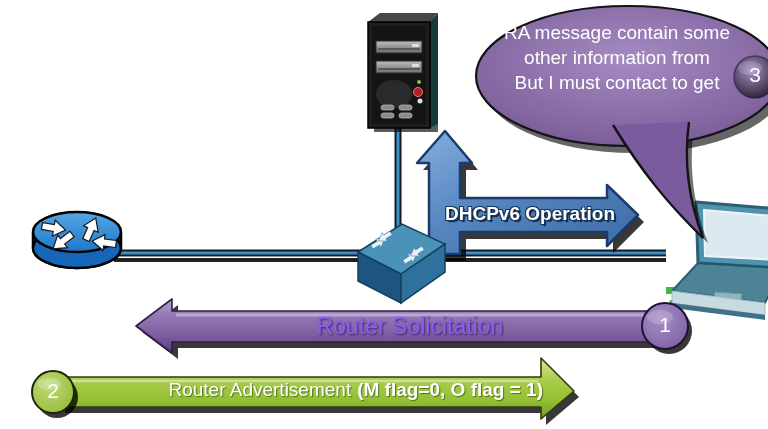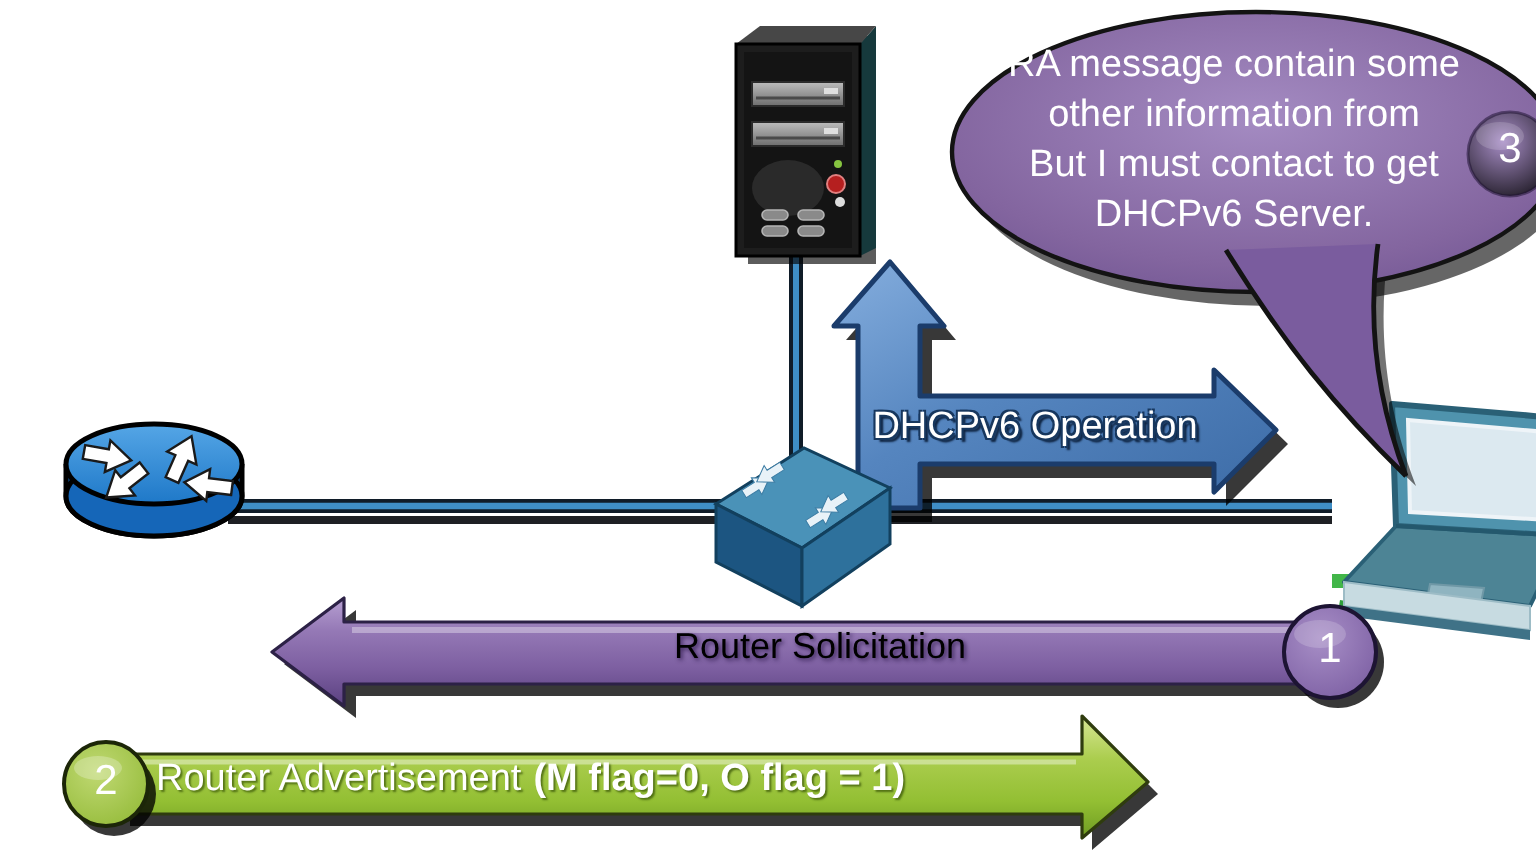--- a/index.html
+++ b/index.html
@@ -9,30 +9,30 @@
     margin-left:20px;
   }
   .scene svg.layer{position:absolute;left:0;top:0;z-index:1;}
   .txt{position:absolute;z-index:3;color:#ffffff;}
   .bubble-text{
     left:458px;top:20px;width:278px;text-align:center;
     font-size:19px;line-height:25px;color:#fff;
   }
   .bubble-text .bubble-line{white-space:pre;}
   .lbl-dhcp{
-    left:400px;top:203px;width:195px;text-align:center;
-    font-size:19px;font-weight:normal;color:#fff;
+    left:400px;top:203px;width:195px;text-align:right;
+    font-size:19px;font-weight:bold;color:#fff;
     text-shadow:-1px -1px 0 #17375e,1px -1px 0 #17375e,-1px 1px 0 #17375e,1px 1px 0 #17375e,2px 2px 1px #0e2340;
   }
   .lbl-sol{
     left:200px;top:313px;width:380px;text-align:center;
-    font-size:18px;color:#000000;text-shadow:1px 1px 2px rgba(40,20,70,.8);
+    font-size:23px;color:#8b5cf6;text-shadow:1px 1px 2px rgba(40,20,70,.8);
   }
   .lbl-adv{
-    left:58px;top:379px;width:465px;text-align:left;
+    left:58px;top:379px;width:465px;text-align:right;
     font-size:19px;color:#fff;text-shadow:1px 1px 1px rgba(45,70,0,.65);white-space:nowrap;
   }
   .lbl-adv .flags{font-weight:bold;margin-left:6px;}
   .badge{
     position:absolute;z-index:4;width:46px;text-align:center;
     font-size:21px;color:#fff;
   }
   .badge-1{left:622px;top:313px;}
   .badge-2{left:10px;top:379px;}
   .badge-3{left:712px;top:63px;}
@@ -189,21 +189,20 @@
       <circle cx="33" cy="392" r="21" fill="rgba(0,0,0,0.78)" transform="translate(4,5)"></circle>
       <circle cx="33" cy="392" r="21" fill="url(#gradCircleGreen)" stroke="#1c2608" stroke-width="2"></circle>
       <ellipse cx="29" cy="384" rx="12" ry="6" fill="rgba(255,255,255,0.25)"></ellipse>
     </g>
   </svg>
 
   <div class="txt bubble-text">
     <div class="bubble-line">RA message contain some</div>
     <div class="bubble-line">other information from</div>
     <div class="bubble-line">But I must contact to get</div>
-    <div class="bubble-line">DHCPv6 Server.</div>
   </div>
 
   <div class="txt lbl-dhcp">DHCPv6 Operation</div>
 
   <div class="txt lbl-sol">Router Solicitation</div>
 
   <div class="txt lbl-adv">
     <span>Router Advertisement</span><span class="flags">(M flag=0, O flag = 1)</span>
   </div>
 

